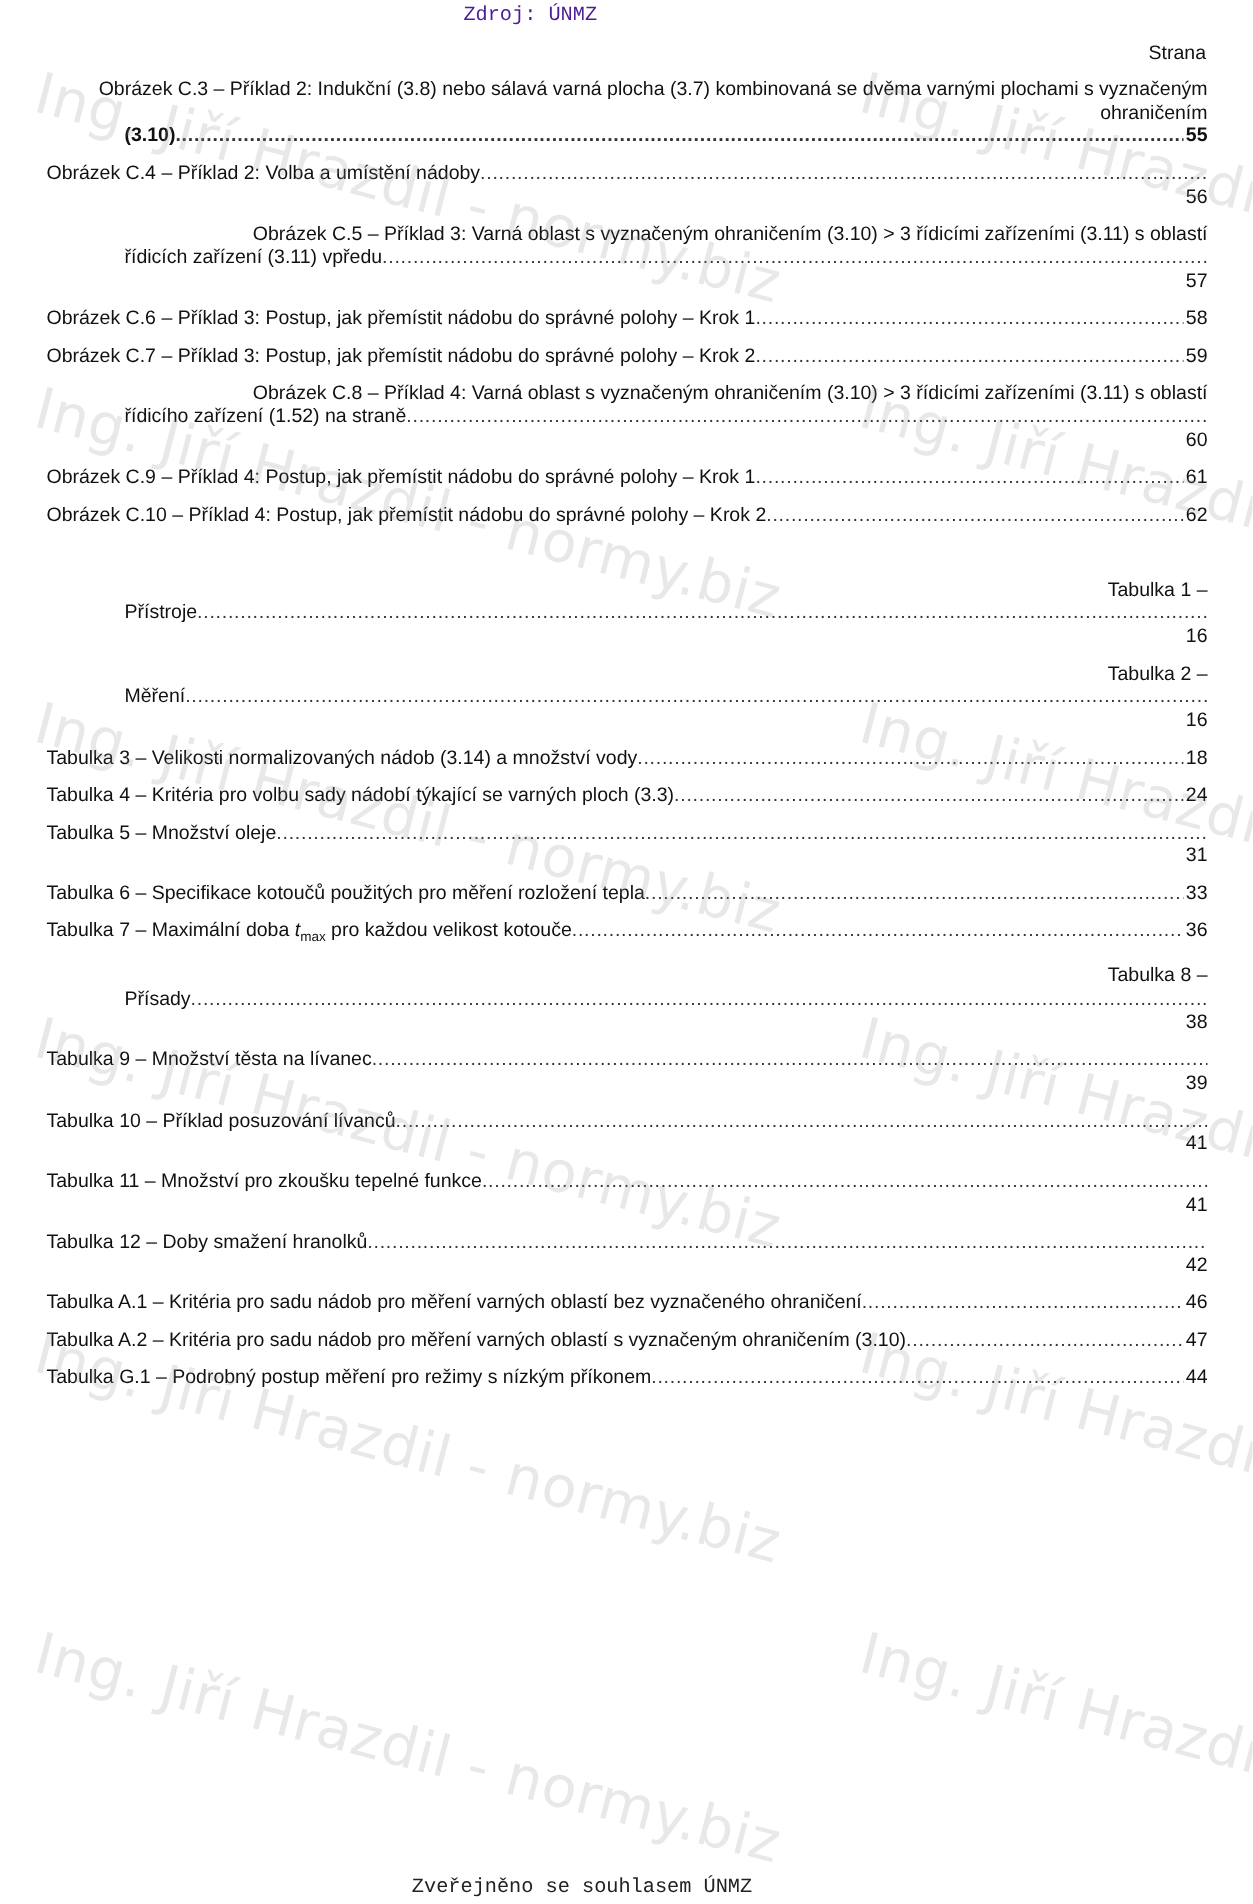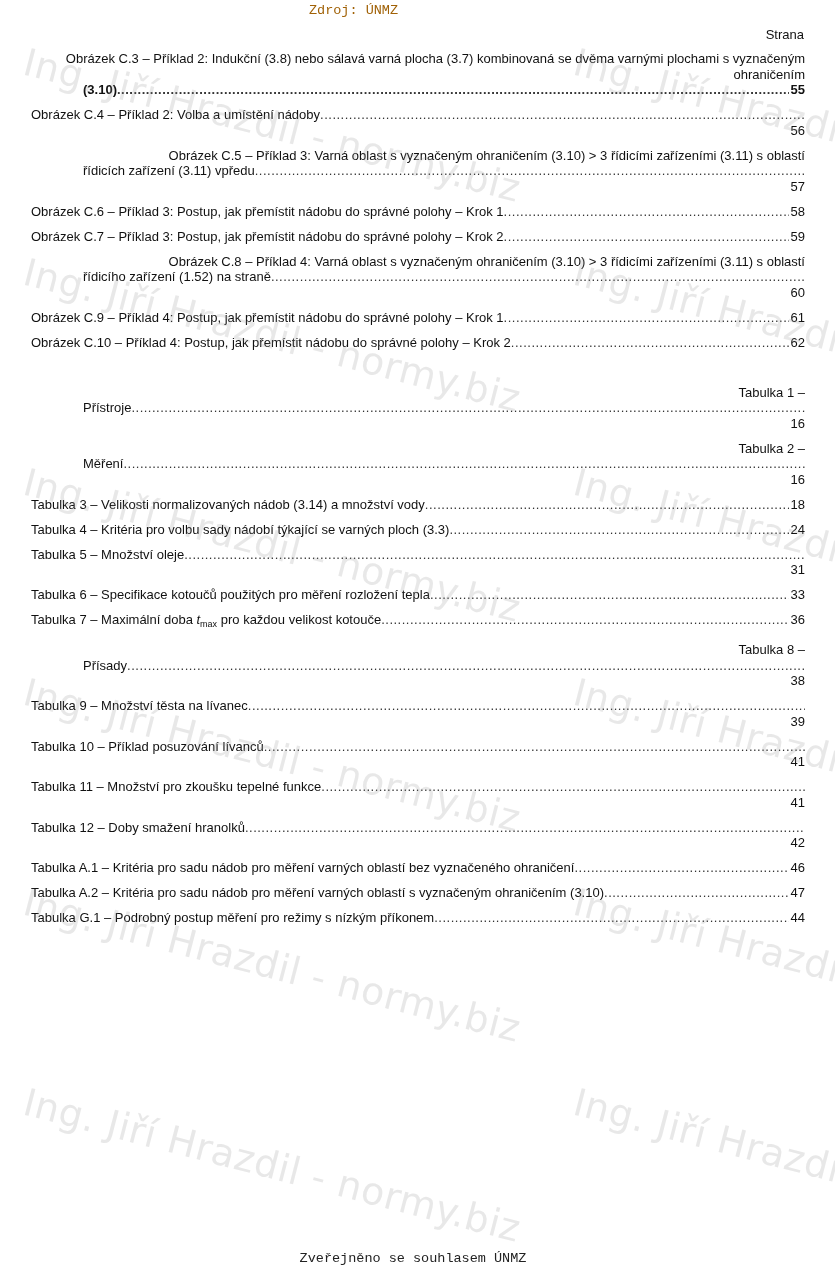--- a/index.html
+++ b/index.html
@@ -1,21 +1,21 @@
 <!DOCTYPE html>
 <html><head>
 <meta charset="utf-8">
 <style>
   html, body { margin: 0; padding: 0; background: #ffffff; }
   body { width: 835px; height: 1269px; position: relative; overflow: hidden;
          font-family: "Liberation Sans", sans-serif; color: #111; }
   .hdr { position: absolute; top: 3px; left: 0; width: 707px; text-align: center;
-         font-family: "Liberation Mono", monospace; font-size: 13.5px; color: #a16207; }
+         font-family: "Liberation Mono", monospace; font-size: 13.5px; color: #4c1d95; }
   .ftr { position: absolute; top: 1251px; left: 0; width: 776px; text-align: center;
-         font-family: "Liberation Mono", monospace; font-size: 13.5px; color: #222; padding-left: 25px; }
+         font-family: "Liberation Mono", monospace; font-size: 13.5px; color: #222; }
   .strana { position: absolute; top: 27px; right: 31px; font-size: 13px; }
   .toc { position: absolute; left: 31px; top: 51px; width: 774px; font-size: 13px; line-height: 15.5px; text-align: right; }
   .entry { margin-bottom: 9.5px; position: relative; }
   .entry .t { display: block; }
   .entry .cont { padding-left: 52px; display: block; }
   .row { display: flex; align-items: baseline; }
   .row .lbl { white-space: nowrap; }
   .row .dots { flex: 1; overflow: hidden; white-space: nowrap; color: #333; letter-spacing: 0.5px; }
   .row .dots::after { content: "................................................................................................................................................................................................................................................................................................"; }
   .row .pg { white-space: nowrap; padding-left: 2px; }

